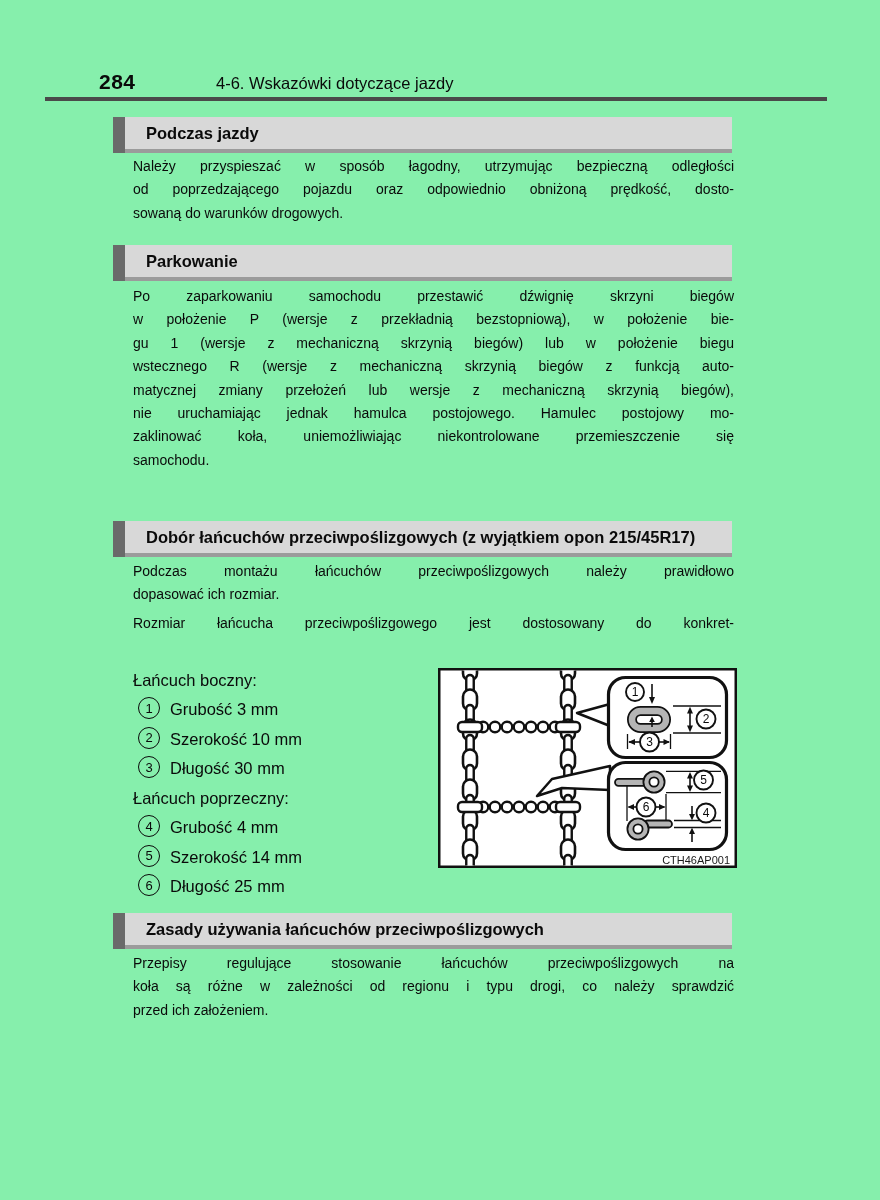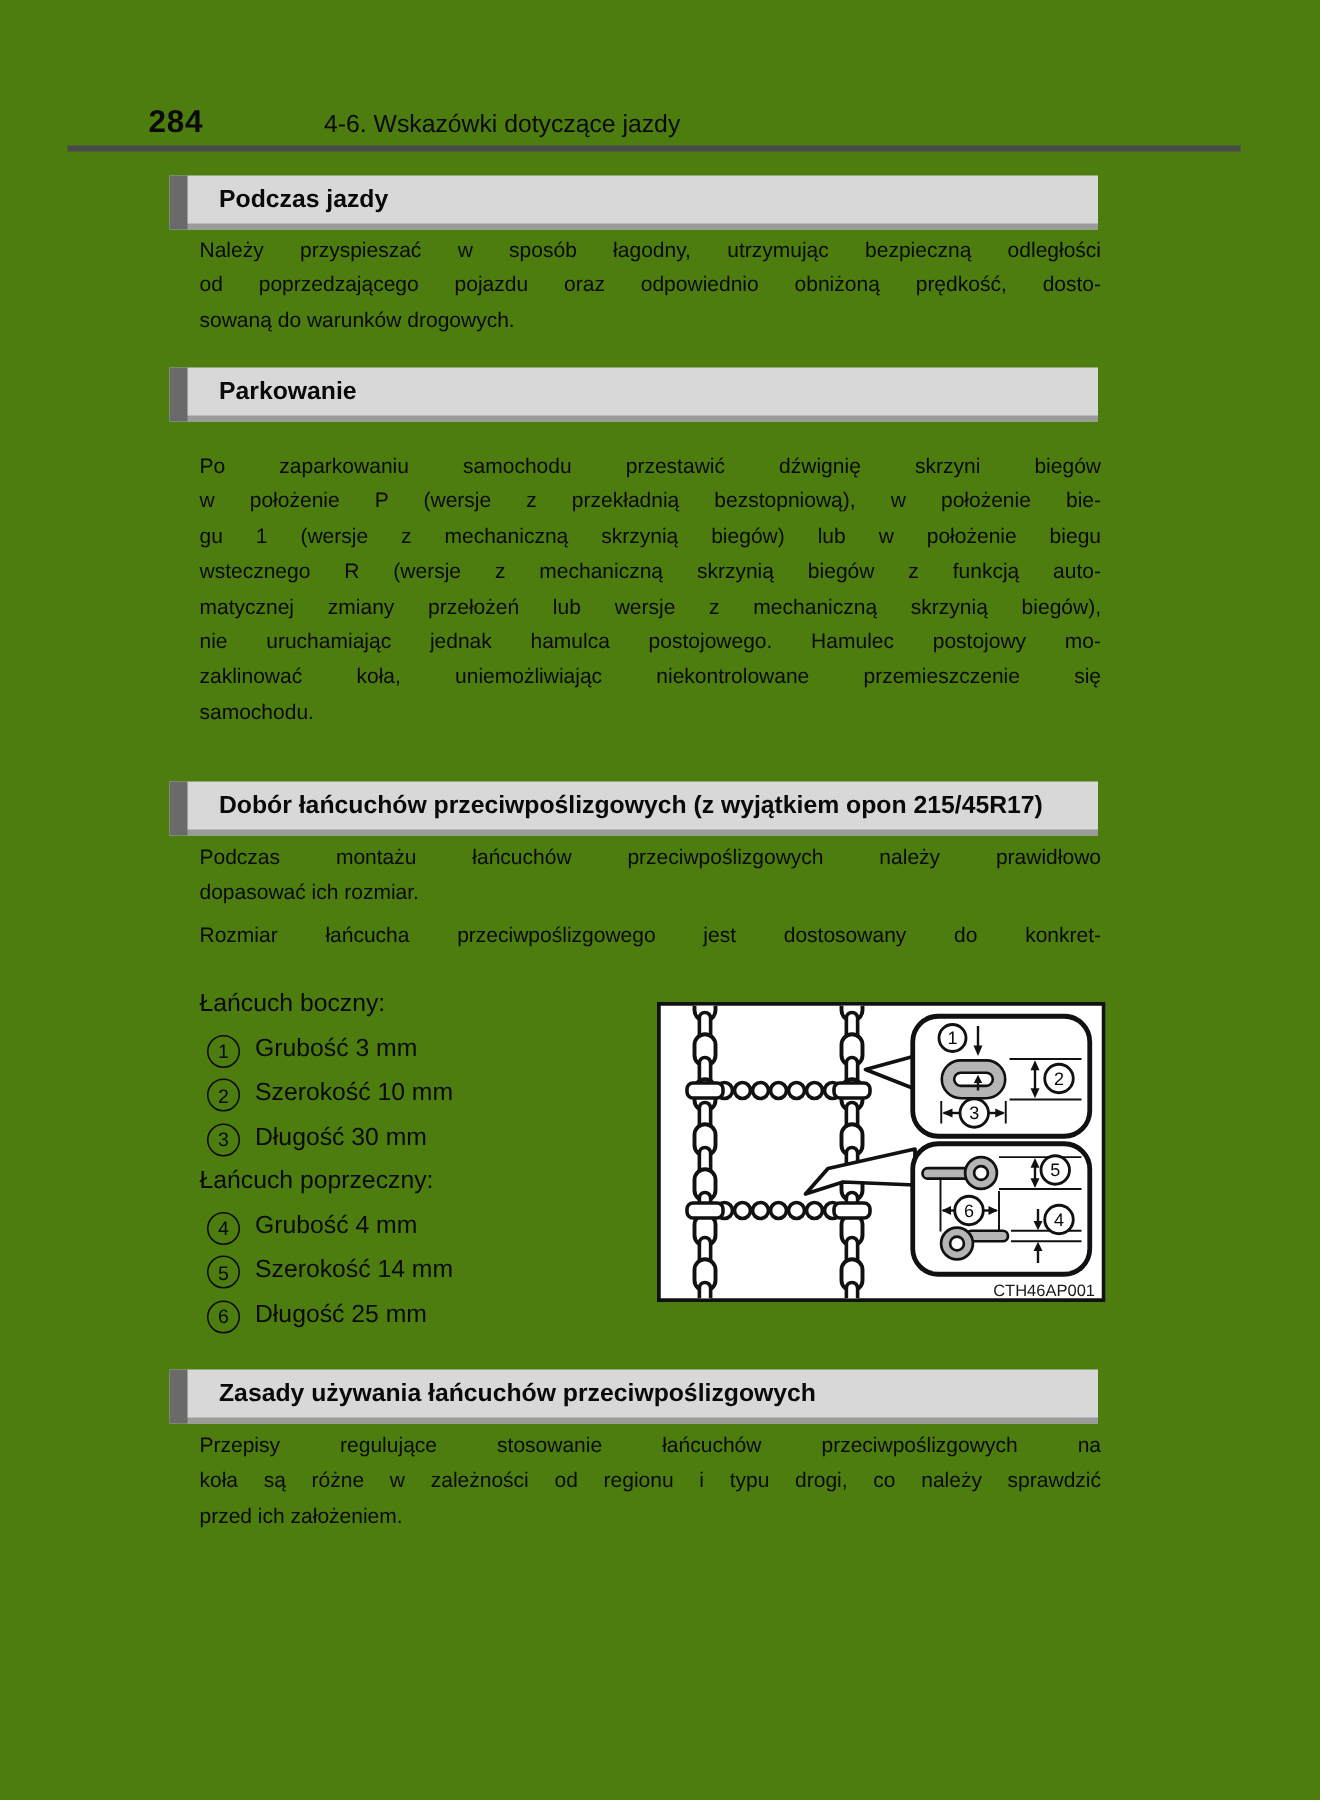--- a/index.html
+++ b/index.html
@@ -1,32 +1,32 @@
 <!DOCTYPE html>
 <html><head>
 <meta charset="utf-8">
 <style>
   html,body{margin:0;padding:0;background:#e8e8e8;}
-  .page{position:relative;width:880px;height:1200px;background:#4d7c0f;overflow:hidden;
+  .page{position:relative;width:880px;height:1200px;background:#86efac;overflow:hidden;
         font-family:"Liberation Sans","DejaVu Sans",sans-serif;color:#0a0a0a;}
   
   .page-number{position:absolute;left:99px;top:70px;font-size:21px;font-weight:bold;letter-spacing:.5px;}
   .breadcrumb{position:absolute;left:182px;top:74px;font-size:16.5px;margin-left:34px;}
   .head-rule{position:absolute;left:45px;top:97px;width:782px;height:4px;background:#4a4a4a;}
   
   .bar{position:absolute;left:113px;width:619px;height:32px;background:#d8d8d8;border-bottom:4px solid #9b9b9b;}
   .bar::before{content:"";position:absolute;left:0;top:0;width:12px;height:36px;background:#6a6a6a;}
   .bar span{display:block;padding-left:33px;line-height:32px;font-size:16.5px;font-weight:bold;white-space:nowrap;}
   
   .para{position:absolute;left:133px;width:601px;font-size:14px;line-height:23.4px;}
   .para .jl{text-align:justify;text-align-last:justify;}
   .para .ll{text-align:left;}
   
   .spec-list{position:absolute;left:133px;top:660px;width:305px;}
-  .spec-row{display:flex;align-items:flex-start;height:29.5px;font-size:16.5px;}
+  .spec-row{display:flex;align-items:flex-end;height:29.5px;font-size:16.5px;}
   .spec-row.item{padding-left:5px;}
   .circ{display:inline-flex;align-items:center;justify-content:center;width:20px;height:20px;
         border:1.8px solid #0a0a0a;border-radius:50%;font-size:13px;margin-right:10px;flex:0 0 auto;}
   
   .figure{position:absolute;left:438px;top:668px;width:299px;height:200px;}
 </style>
 </head>
 <body>
 
 <div class="page">
@@ -40,21 +40,21 @@
   </div>
   <div class="para" style="top:155px">
     <div class="jl">Należy przyspieszać w sposób łagodny, utrzymując bezpieczną odległości</div>
     <div class="jl">od poprzedzającego pojazdu oraz odpowiednio obniżoną prędkość, dosto-</div>
     <div class="ll">sowaną do warunków drogowych.</div>
   </div>
 
   <div class="bar" style="top:245px">
     <span>Parkowanie</span>
   </div>
-  <div class="para" style="top:299px">
+  <div class="para" style="top:285px">
     <div class="jl">Po zaparkowaniu samochodu przestawić dźwignię skrzyni biegów</div>
     <div class="jl">w położenie P (wersje z przekładnią bezstopniową), w położenie bie-</div>
     <div class="jl">gu 1 (wersje z mechaniczną skrzynią biegów) lub w położenie biegu</div>
     <div class="jl">wstecznego R (wersje z mechaniczną skrzynią biegów z funkcją auto-</div>
     <div class="jl">matycznej zmiany przełożeń lub wersje z mechaniczną skrzynią biegów),</div>
     <div class="jl">nie uruchamiając jednak hamulca postojowego. Hamulec postojowy mo-</div>
     <div class="jl">zaklinować koła, uniemożliwiając niekontrolowane przemieszczenie się</div>
     <div class="ll">samochodu.</div>
   </div>
 

